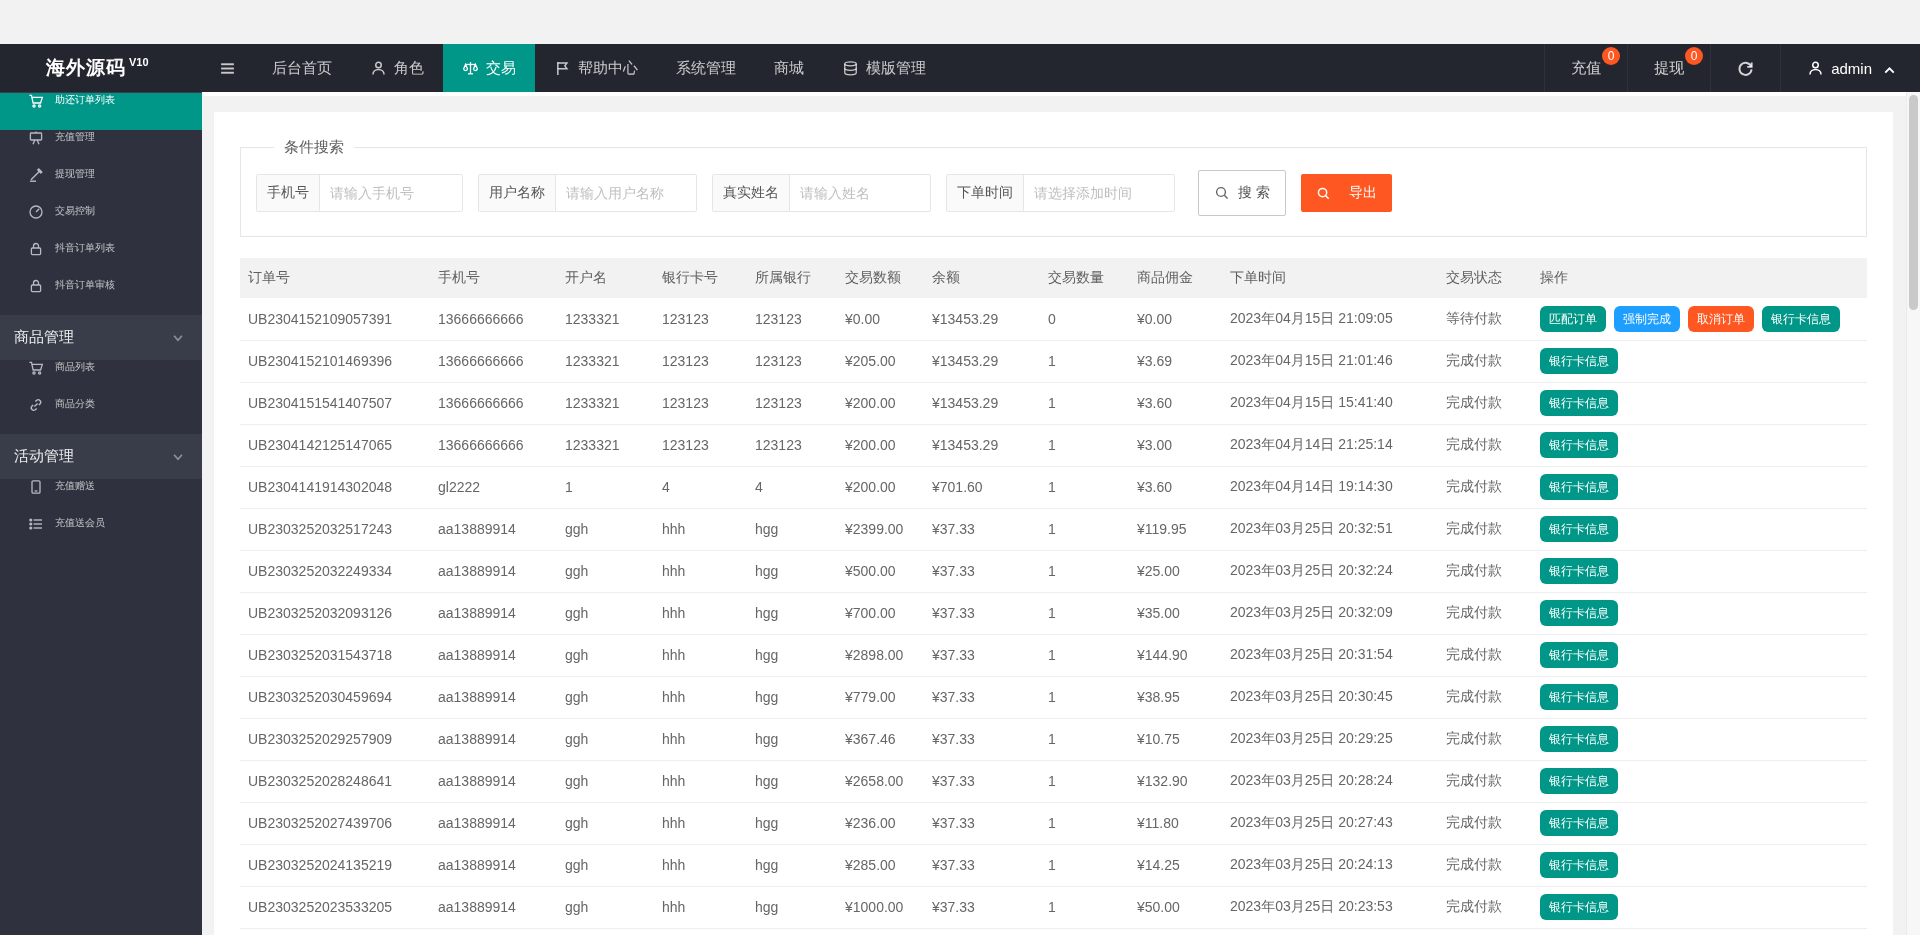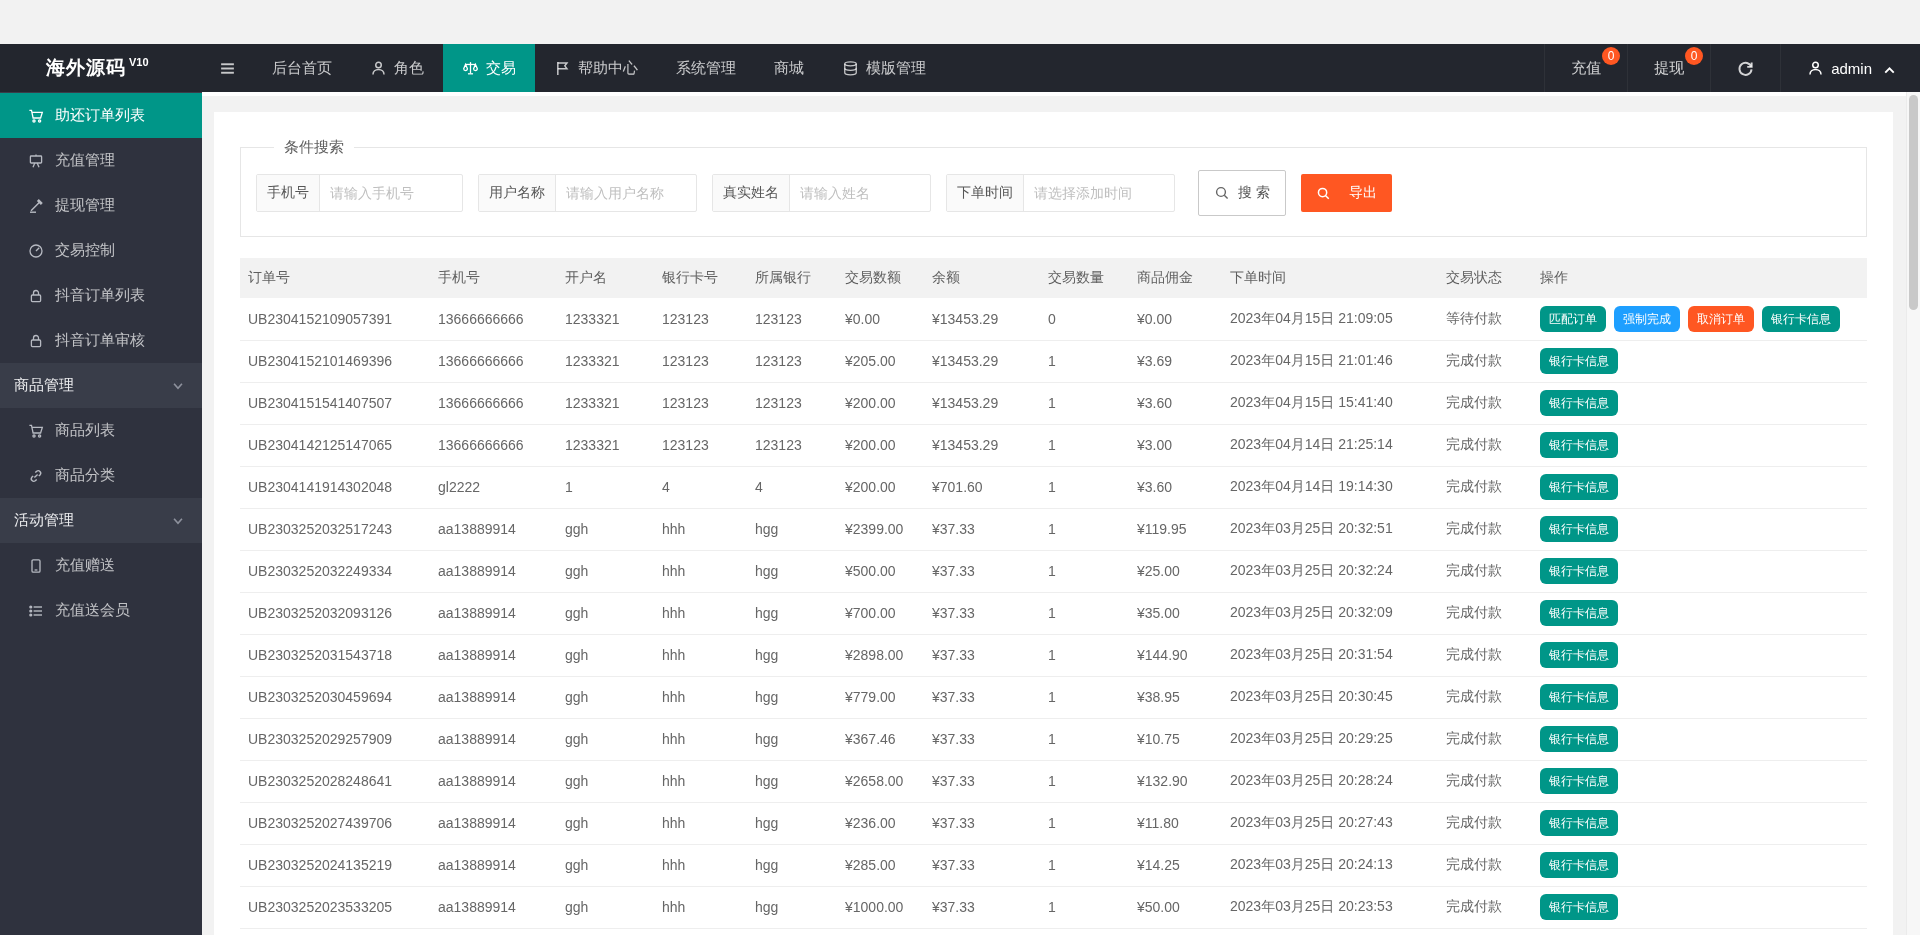--- a/index.html
+++ b/index.html
@@ -26,22 +26,22 @@
     background:#FF5722; color:#fff; font-size:12px; line-height:18px; text-align:center; padding:0 5px; }
   .tr-item svg { width:17px; height:17px; }
   .user-item { color:#fff; }
   .user-item .chev { width:13px; height:13px; margin-left:2px; }
 
   
   .sidebar { position:fixed; top:48px; left:0; bottom:0; width:202px; background:#2F323E; z-index:90; }
   .group-title { height:45px; display:flex; align-items:center; padding-left:14px; background:#393D49;
     color:#ecedef; font-size:15px; position:relative; cursor:pointer; }
   .group-title .gchev { position:absolute; right:17px; width:14px; height:14px; color:#8d919c; }
-  .side-item { height:45px; display:flex; align-items:center; padding-left:28px; background:#2F323E;
-    color:rgba(255,255,255,.7); font-size:15px; cursor:pointer; }
+  .side-item { height:37px; display:flex; align-items:flex-start; padding-left:28px; background:#2F323E;
+    color:rgba(255,255,255,.7); font-size:10px; cursor:pointer; }
   .side-item svg { width:16px; height:16px; margin-right:11px; color:#b7bac2; }
   .side-item.active { background:#009688; color:#fff; }
   .side-item.active svg { color:#fff; }
 
   
   .main { margin-left:202px; padding-top:48px; height:935px; background:#f2f2f2; }
   .crumb-bar { height:48px; background:#fff; display:flex; align-items:center; padding-left:16px; gap:9px; }
   .crumb-bar svg { width:15px; height:15px; color:#9a9a9a; }
   .crumb-title { font-size:12px; color:#a16207;font-style:italic; }
   .card { margin:16px 27px 0 12px; background:#fff; padding:26px 26px 0; height:845px; }

